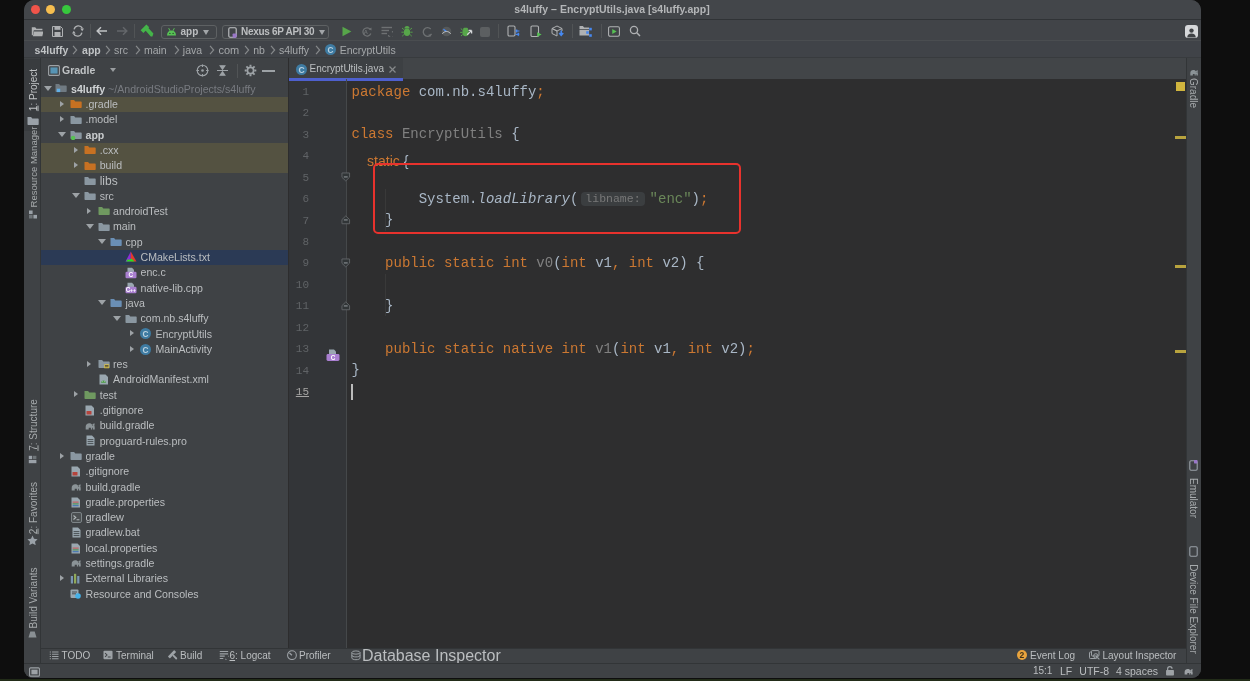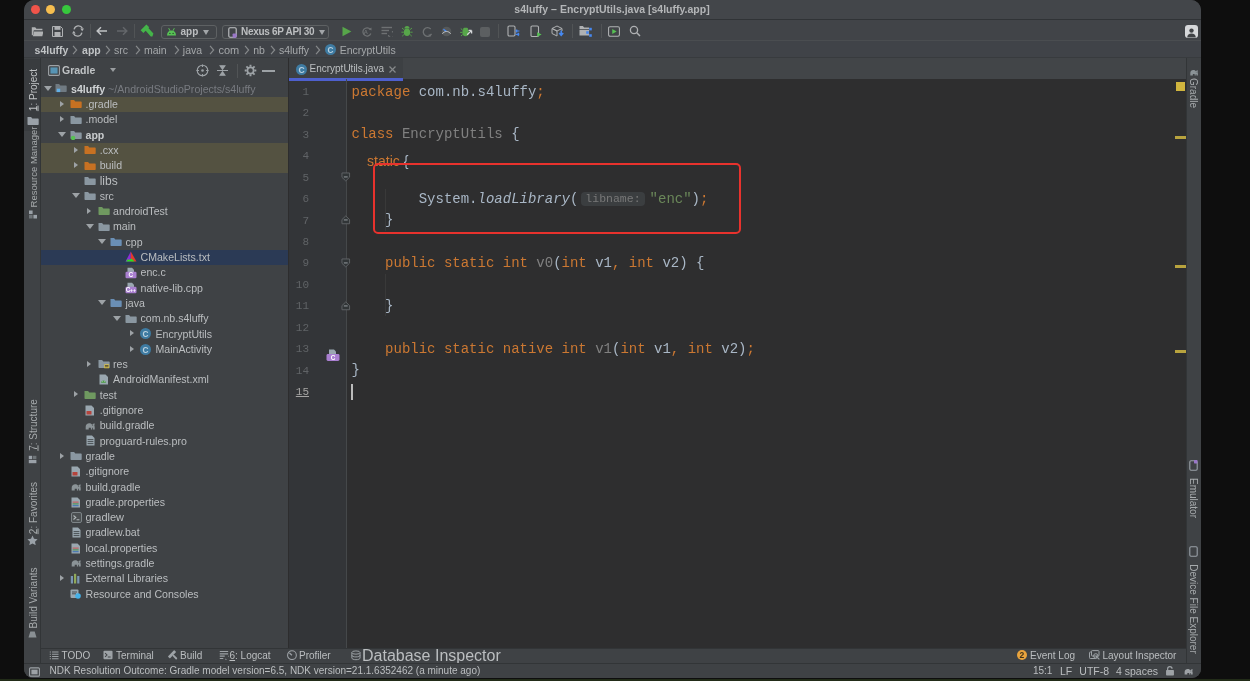--- a/index.html
+++ b/index.html
@@ -615,21 +615,20 @@
         <rect x="2.5" y="0.6" width="7.5" height="5.4" rx="0.8" fill="#3f4245" stroke="#9da2a6" stroke-width="1"></rect>
         <circle cx="6.8" cy="5.9" r="2.2" fill="none" stroke="#9da2a6" stroke-width="1"></circle>
         <line x1="8.4" y1="7.5" x2="10.4" y2="9.4" stroke="#9da2a6" stroke-width="1.1"></line>
       </svg>
       <div style="position:absolute;left:1078.5px;top:647.5px;height:16.0px;line-height:16.0px;font-size:10px;color:#bbbec0;font-weight:normal;white-space:pre;">Layout Inspector</div>
       <div style="position:absolute;left:0.0px;top:663.0px;width:1177.0px;height:15.0px;background:#3f4245;border-top:1px solid #323537;"></div>
       <svg style="position:absolute;left:5.0px;top:666.5px" width="11" height="10" viewBox="0 0 11 9.5">
         <rect x="0.6" y="0.6" width="9.8" height="8.3" rx="1" fill="none" stroke="#9da2a6" stroke-width="1.1"></rect>
         <rect x="2.4" y="2.4" width="6.2" height="4.7" fill="#9da2a6"></rect>
       </svg>
-      <div style="position:absolute;left:25.5px;top:662.8px;height:16.0px;line-height:16.0px;font-size:10px;color:#bbbec0;font-weight:normal;white-space:pre;">NDK Resolution Outcome: Gradle model version=6.5, NDK version=21.1.6352462 (a minute ago)</div>
       <div style="position:absolute;left:1008.9px;top:662.5px;height:16.5px;line-height:16.5px;font-size:10px;color:#bbbec0;font-weight:normal;white-space:pre;">15:1</div>
       <div style="position:absolute;left:1035.9px;top:662.5px;height:16.5px;line-height:16.5px;font-size:10.5px;color:#bbbec0;font-weight:normal;white-space:pre;">LF</div>
       <div style="position:absolute;left:1055.3px;top:662.5px;height:16.5px;line-height:16.5px;font-size:10.5px;color:#bbbec0;font-weight:normal;white-space:pre;">UTF-8</div>
       <div style="position:absolute;left:1092.0px;top:662.5px;height:16.5px;line-height:16.5px;font-size:10.5px;color:#bbbec0;font-weight:normal;white-space:pre;">4 spaces</div>
       <svg style="position:absolute;left:1140.5px;top:666.0px" width="10" height="10" viewBox="0 0 9.5 10">
         <rect x="0.8" y="4" width="7.9" height="5.5" rx="0.8" fill="#9da2a6"></rect>
         <path d="M2.4 4 V2.8 a2.2 2.2 0 0 1 4.4 0" fill="none" stroke="#9da2a6" stroke-width="1.2"></path>
       </svg>
       <svg style="position:absolute;left:1159.0px;top:666.5px" width="10" height="8" viewBox="0 0 10.0 8.4">
         <g fill="#9da2a6" transform="scale(0.8)">

